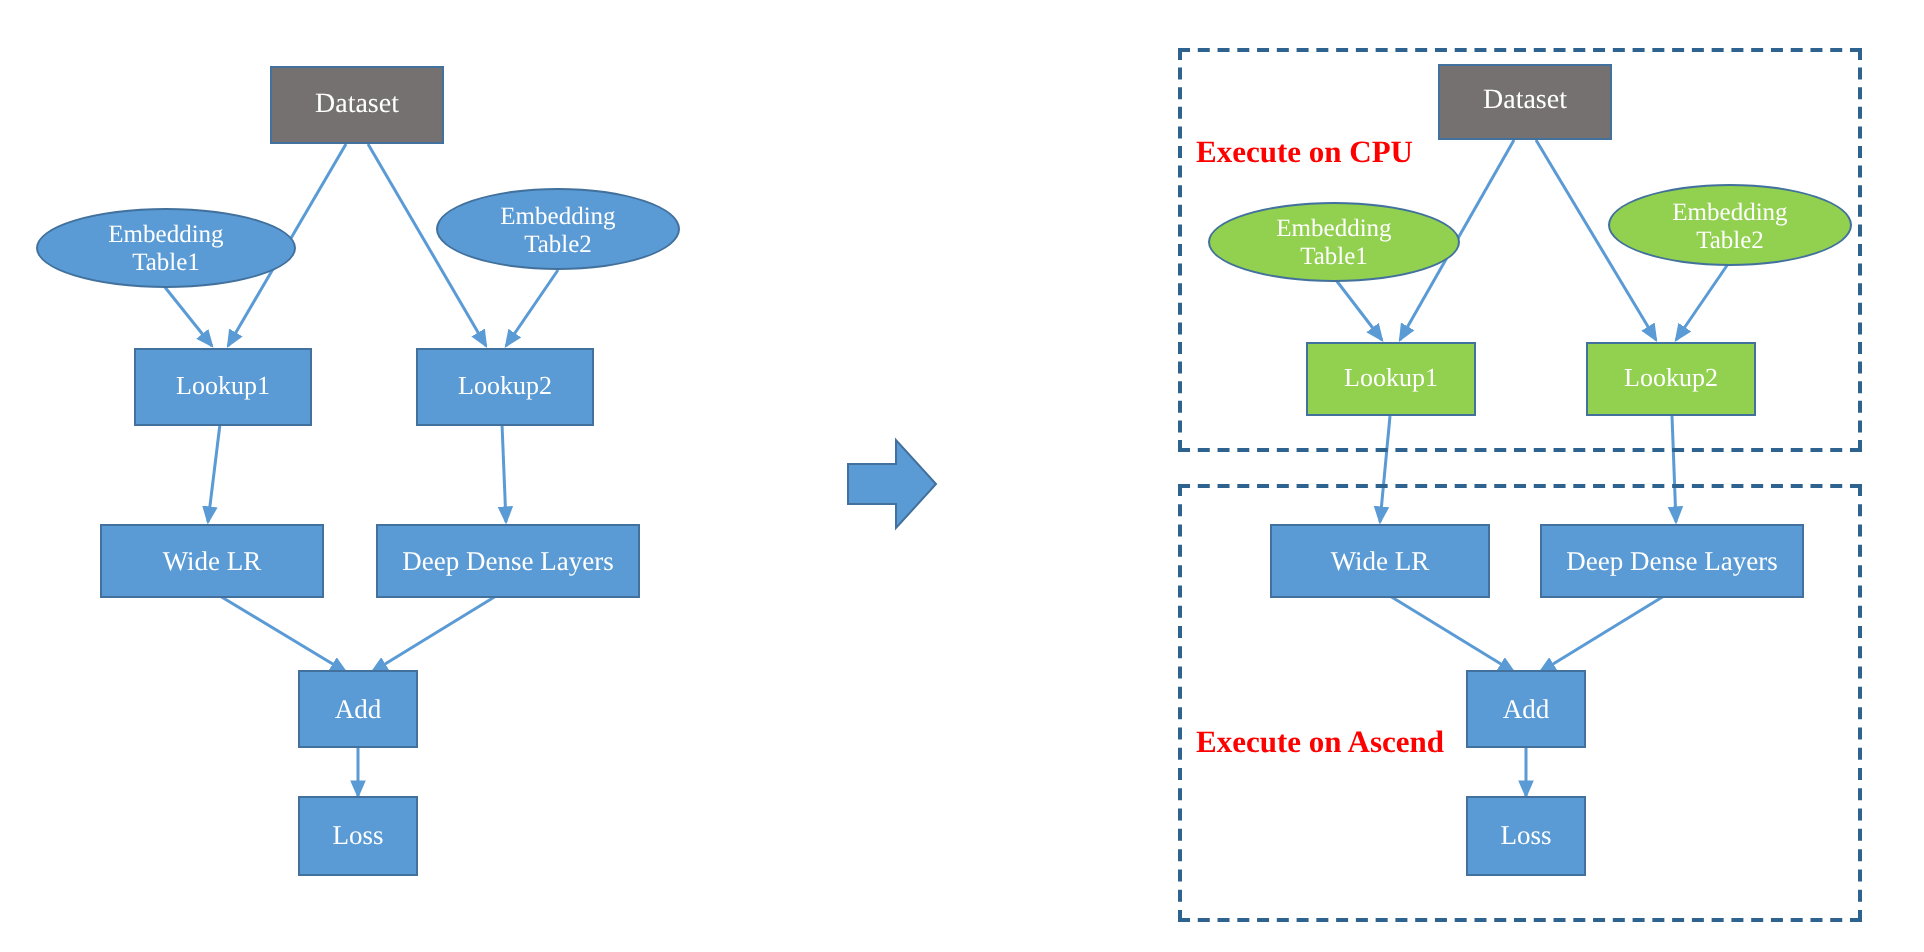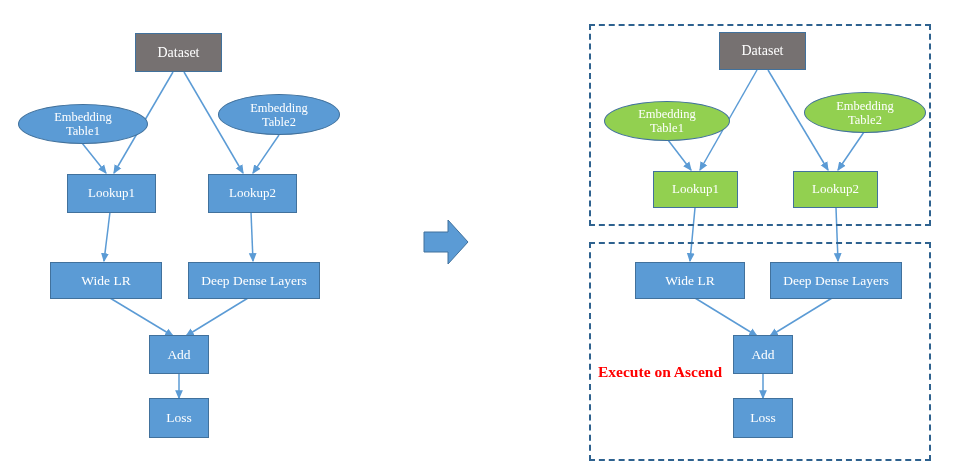--- a/index.html
+++ b/index.html
@@ -130,20 +130,21 @@
   <div class="node rect blue" style="left:149px;top:398px;width:60px;height:40px;font-size:13.5px;">Loss</div>
 
   <svg class="big-arrow" style="left:423px;top:218px;width:46px;height:48px;" viewBox="0 0 46 48">
     <polygon points="1,14 25,14 25,2 45,24 25,46 25,34 1,34" fill="#5B9BD5" stroke="#41719C" stroke-width="1"></polygon>
   </svg>
 
   <div class="dashbox" style="left:589px;top:24px;width:342px;height:202px;"></div>
 
   <div class="dashbox" style="left:589px;top:242px;width:342px;height:219px;"></div>
 
+  <div class="label-red" style="left:598px;top:68px;font-size:15.5px;">Execute on CPU</div>
 
   <div class="label-red" style="left:598px;top:363px;font-size:15.5px;">Execute on Ascend</div>
 
   <div class="node rect gray" style="left:719px;top:32px;width:87px;height:38px;font-size:14px;">Dataset</div>
 
   <div class="node ellipse green" style="left:604px;top:101px;width:126px;height:40px;font-size:12.5px;">Embedding
 Table1</div>
 
   <div class="node ellipse green" style="left:804px;top:92px;width:122px;height:41px;font-size:12.5px;">Embedding
 Table2</div>

